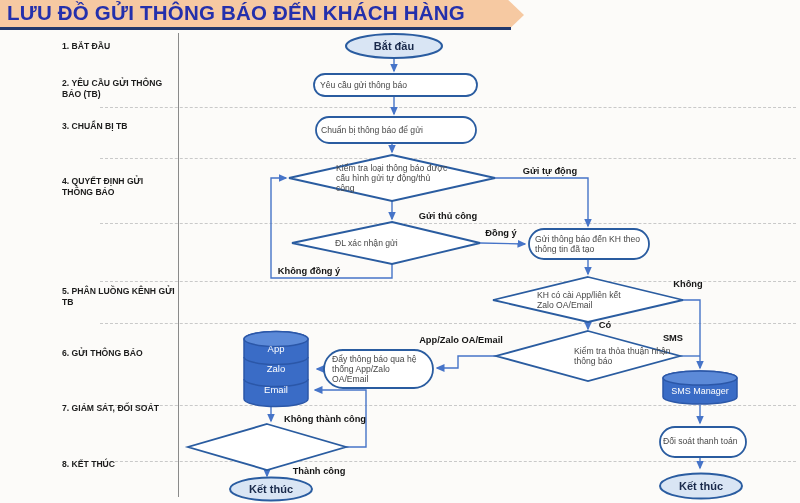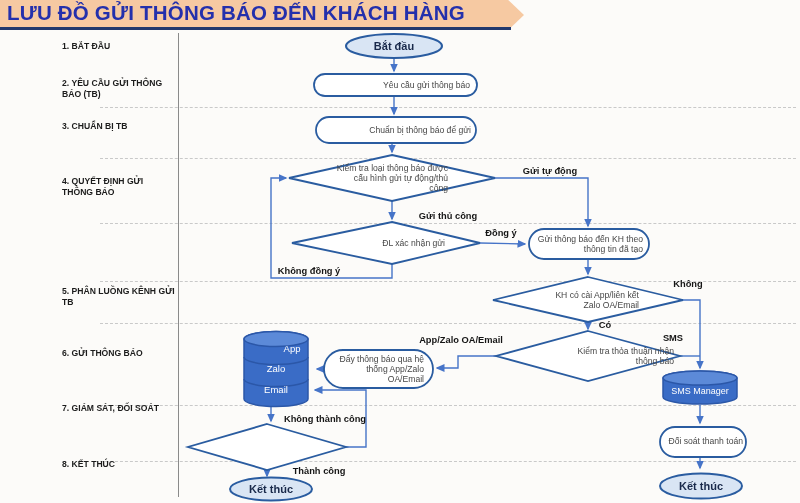--- a/index.html
+++ b/index.html
@@ -28,21 +28,21 @@
   
   .vline { position:absolute; left:178px; top:33px; width:1px; height:464px; background:#8a8a8a; }
   .dash  { position:absolute; left:100px; width:696px; height:0; border-top:1px dashed #c9c9c9; }
   .step {
     position:absolute; left:62px; width:114px;
     font-size:8.6px; font-weight:bold; color:#1c1c1c; line-height:1.3;
   }
   
   .ntext {
     position:absolute; transform:translate(-50%,-50%);
-    font-size:8.6px; color:#474747; text-align:right; line-height:1.18;
+    font-size:8.6px; color:#474747; text-align:left; line-height:1.18;
   }
   .term {
     position:absolute; transform:translate(-50%,-50%);
     font-size:11px; font-weight:bold; color:#19294a; text-align:center; white-space:nowrap;
   }
   .cyl-t {
     position:absolute; transform:translate(-50%,-50%);
     font-size:9.5px; color:#ffffff; text-align:center; white-space:nowrap;
   }
   .blbl {
@@ -141,21 +141,21 @@
   <div class="ntext" style="left:392px; top:178px; width:112px">Kiểm tra loại thông báo được cấu hình gửi tự động/thủ công</div>
   <div class="ntext" style="left:390px; top:243px; width:110px">ĐL xác nhận gửi</div>
   <div class="ntext" style="left:589px; top:244px; width:108px">Gửi thông báo đến KH theo thông tin đã tạo</div>
   <div class="ntext" style="left:588px; top:300px; width:102px">KH có cài App/liên kết Zalo OA/Email</div>
   <div class="ntext" style="left:624px; top:356px; width:100px">Kiểm tra thỏa thuận nhận thông báo</div>
   <div class="ntext" style="left:378px; top:369px; width:92px">Đẩy thông báo qua hệ thống App/Zalo OA/Email</div>
   <div class="ntext" style="left:703px; top:441px; width:80px">Đối soát thanh toán</div>
   <div class="term" style="left:271px; top:489px">Kết thúc</div>
   <div class="term" style="left:701px; top:486px">Kết thúc</div>
 
-  <div class="cyl-t" style="left:292px; top:348px">App</div>
+  <div class="cyl-t" style="left:276px; top:348px">App</div>
   <div class="cyl-t" style="left:276px; top:368px">Zalo</div>
   <div class="cyl-t" style="left:276px; top:389px">Email</div>
   <div class="cyl-t" style="left:700px; top:391px; font-size:9px">SMS Manager</div>
 
   <div class="blbl" style="left:550px; top:171px">Gửi tự động</div>
   <div class="blbl" style="left:448px; top:216px">Gửi thủ công</div>
   <div class="blbl" style="left:501px; top:233px">Đồng ý</div>
   <div class="blbl" style="left:309px; top:271px">Không đồng ý</div>
   <div class="blbl" style="left:688px; top:284px">Không</div>
   <div class="blbl" style="left:605px; top:325px">Có</div>

